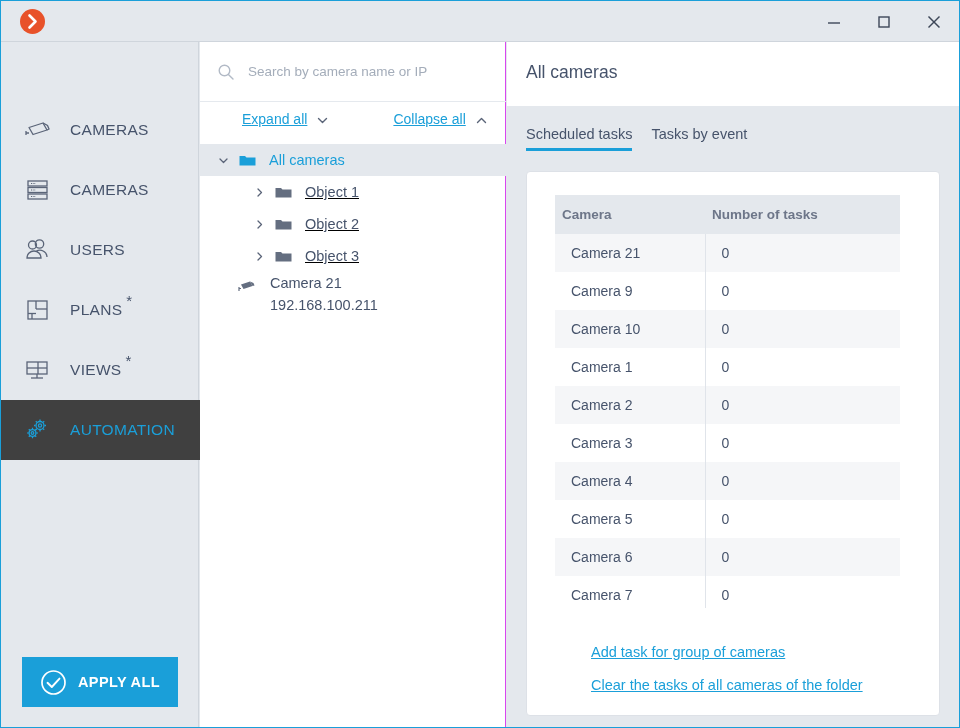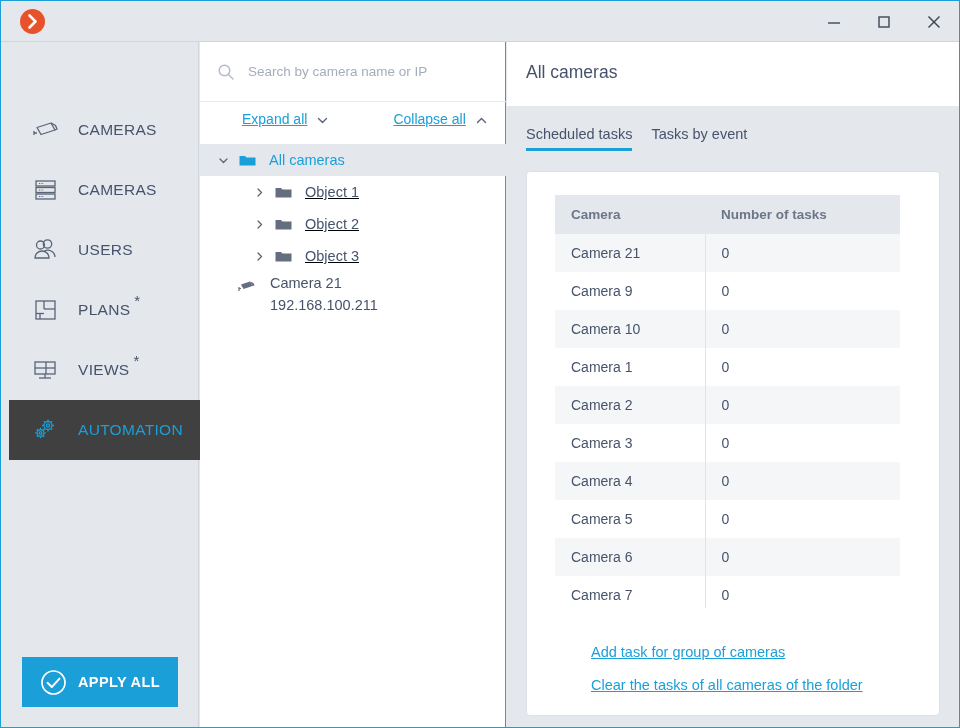--- a/index.html
+++ b/index.html
@@ -55,21 +55,21 @@
 
   
   .sidebar {
     position: absolute;
     left: 0; top: 41px;
     width: 198px;
     height: 685px;
     background: #e4e8ed;
     border-right: 1px solid #cfd5dc;
   }
-  .nav { position: absolute; top: 58px; left: 8px; width: 226px; }
+  .nav { position: absolute; top: 58px; left: 0; width: 226px; }
   .navitem {
     position: relative;
     display: flex;
     align-items: center;
     height: 60px;
     padding-left: 20px;
     cursor: pointer;
   }
   .navitem .nicon {
     width: 34px; height: 34px;
@@ -262,21 +262,21 @@
     width: 345px;
     border-collapse: collapse;
     table-layout: fixed;
   }
   table.tasks th {
     background: #e4e8ed;
     text-align: left;
     font-size: 13.5px;
     font-weight: bold;
     color: #6d7689;
-    padding: 12px 0 12px 16px;
+    padding: 12px 0 12px 7px;
     height: 38px;
   }
   table.tasks th.c1 { width: 150px; }
   table.tasks th.c2 { width: 195px; }
   table.tasks td {
     font-size: 14px;
     color: #46536b;
     padding: 11px 0 11px 16px;
     height: 36px;
     border-right: none;

